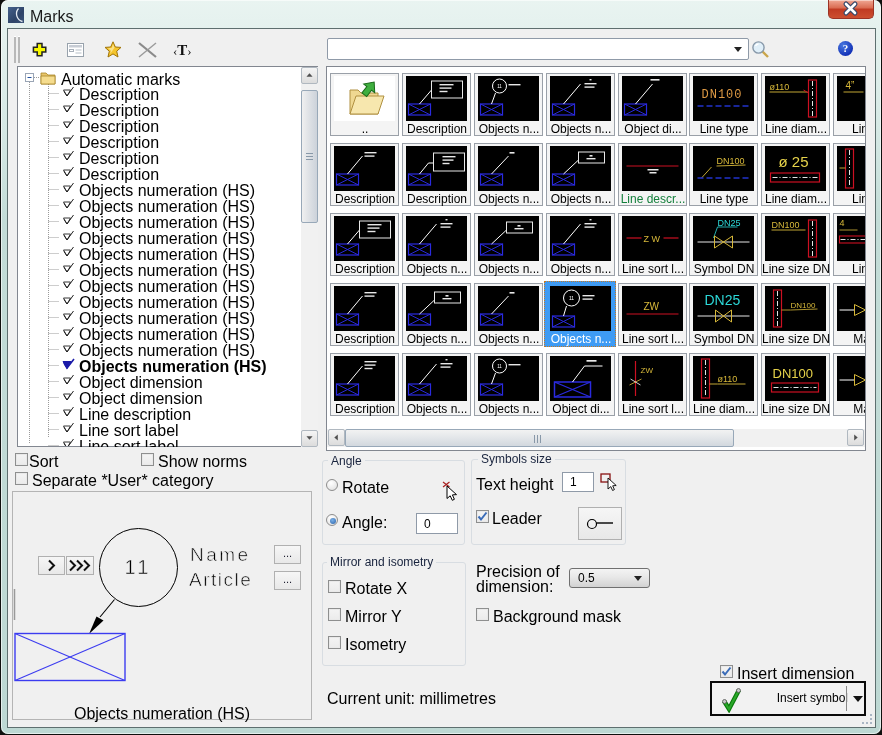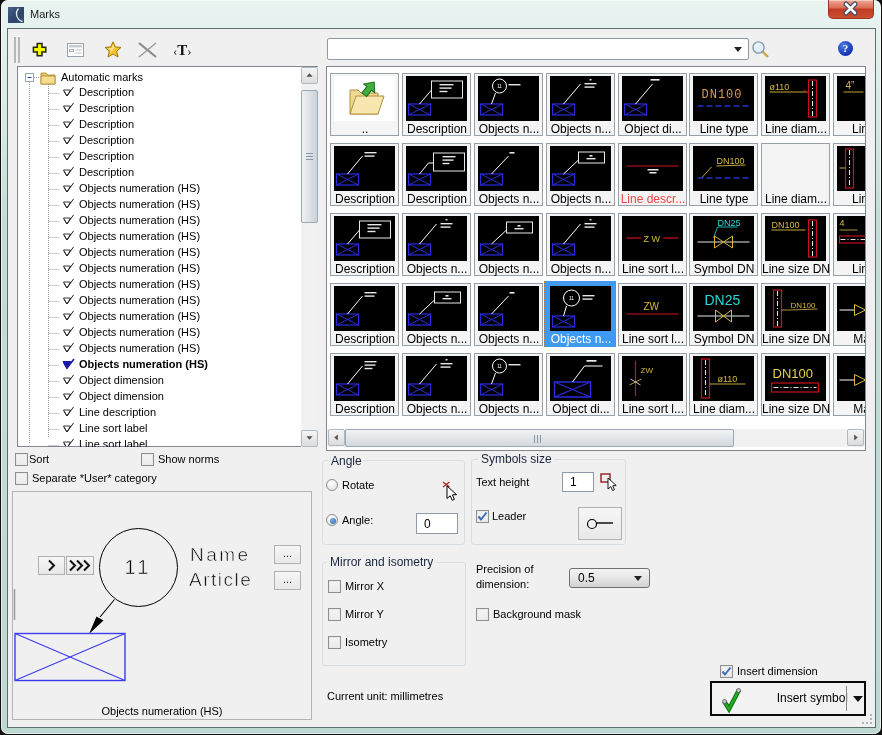--- a/index.html
+++ b/index.html
@@ -1,16 +1,16 @@
 <!DOCTYPE html>
 <html><head><meta charset="utf-8"><style>
 *{margin:0;padding:0;box-sizing:border-box}
 body{width:882px;height:735px;background:#10100e;font-family:"Liberation Sans",sans-serif;position:relative;overflow:hidden}
 .abs{position:absolute}
-.txt{font-size:11px;color:#000;white-space:nowrap}
+.txt{font-size:16px;color:#000;white-space:nowrap}
 .cb{position:absolute;width:13px;height:13px;background:linear-gradient(#f4f4f4,#ebebeb);border:1px solid #8e8f8f;box-shadow:inset 0 0 0 1px #e9e9e9}
 .gb{position:absolute;border:1px solid #d8dde2;border-radius:3px}
 .gbl{position:absolute;font-size:12px;color:#18233d;background:#f0f0f0;padding:0 3px;white-space:nowrap}
 .btn3{position:absolute;background:linear-gradient(#f6f6f6,#e8e8e8);border:1px solid #b0b0b0;}
 </style></head><body>
 <div class="abs" style="left:0;top:0;width:882px;height:735px;background:#10100e"></div>
 <div class="abs" style="left:1px;top:0px;width:880px;height:734px;border-radius:7px;background:linear-gradient(#e9f4f1,#d5e8e4 18%,#c3dcd7 30%,#bdd8d3);box-shadow:inset 0 0 0 1px rgba(255,255,255,.6)"></div>
 <div class="abs" style="left:7px;top:28px;width:869px;height:700px;background:#f0f0f0;border:1px solid #5e6f6f"></div>
 <div class="abs" style="left:8px;top:7px;width:16px;height:16px;background:linear-gradient(135deg,#46628c,#2e4468 60%,#3a5478);overflow:hidden"><svg width="16" height="16">
       <path d="M10.5,1.5 A8 8 0 0 0 14.5,14.5" fill="none" stroke="#e8eef5" stroke-width="1.3"></path>
@@ -329,30 +329,35 @@
         <rect x="39" y="9" width="3" height="1.6" fill="#e8e8e8"></rect>
         <rect x="36" y="12.0" width="9" height="1.4" fill="#e8e8e8"></rect>
       </svg></div>
 <div style="position:absolute;left:219px;top:125px;width:70px;text-align:center;font-size:12px;color:#000;white-space:nowrap;overflow:hidden">Objects n...</div>
 <div style="position:absolute;left:291px;top:76px;width:69px;height:63px;background:#f4f4f4;border:1px solid #9aa0a8"></div>
 <div style="position:absolute;left:295px;top:79px;width:61px;height:45px;background:#000"><svg width="61" height="45" viewBox="0 0 60 45">
         <line x1="4" y1="20" x2="56" y2="20" stroke="#cc1022" stroke-width="1.2"></line>
         <rect x="25" y="23" width="11" height="1.5" fill="#e8e8e8"></rect>
         <rect x="27" y="26" width="7" height="1.5" fill="#e8e8e8"></rect>
       </svg></div>
-<div style="position:absolute;left:291px;top:125px;width:70px;text-align:center;font-size:12px;color:#ef4444;white-space:nowrap;overflow:hidden">Line descr...</div>
+<div style="position:absolute;left:291px;top:125px;width:70px;text-align:center;font-size:12px;color:#15803d;white-space:nowrap;overflow:hidden">Line descr...</div>
 <div style="position:absolute;left:362px;top:76px;width:69px;height:63px;background:#f4f4f4;border:1px solid #9aa0a8"></div>
 <div style="position:absolute;left:366px;top:79px;width:61px;height:45px;background:#000"><svg width="61" height="45" viewBox="0 0 60 45">
         <text x="23" y="18" fill="#d8b93a" font-size="9" font-weight="normal" text-anchor="start" font-family="Liberation Sans,sans-serif">DN100</text>
         <line x1="23" y1="20" x2="52" y2="19" stroke="#d8b93a" stroke-width="0.9"></line>
         <line x1="8" y1="32" x2="18" y2="21" stroke="#d8b93a" stroke-width="0.9"></line>
         <line x1="4" y1="32" x2="56" y2="32" stroke="#2233cc" stroke-width="1.3" stroke-dasharray="6,3"></line>
       </svg></div>
 <div style="position:absolute;left:362px;top:125px;width:70px;text-align:center;font-size:12px;color:#000;white-space:nowrap;overflow:hidden">Line type</div>
 <div style="position:absolute;left:434px;top:76px;width:69px;height:63px;background:#f4f4f4;border:1px solid #9aa0a8"></div>
+<div style="position:absolute;left:438px;top:79px;width:61px;height:45px;background:#000"><svg width="61" height="45" viewBox="0 0 60 45">
+        <text x="13" y="21" fill="#e6d24a" font-size="15" font-weight="normal" text-anchor="start" font-family="Liberation Sans,sans-serif">ø 25</text>
+        <rect x="5" y="27" width="49" height="9" fill="none" stroke="#cc1022" stroke-width="1.2"></rect>
+        <line x1="7" y1="31.5" x2="52" y2="31.5" stroke="#fff" stroke-width="0.9" stroke-dasharray="5,2,1,2"></line>
+      </svg></div>
 <div style="position:absolute;left:434px;top:125px;width:70px;text-align:center;font-size:12px;color:#000;white-space:nowrap;overflow:hidden">Line diam...</div>
 <div style="position:absolute;left:506px;top:76px;width:69px;height:63px;background:#f4f4f4;border:1px solid #9aa0a8"></div>
 <div style="position:absolute;left:510px;top:79px;width:61px;height:45px;background:#000"><svg width="61" height="45" viewBox="0 0 60 45">
         <rect x="8" y="3" width="8" height="39" fill="none" stroke="#cc1022" stroke-width="1.2"></rect>
         <line x1="12" y1="4" x2="12" y2="41" stroke="#fff" stroke-width="0.9" stroke-dasharray="5,2,1,2"></line>
         <line x1="2" y1="22" x2="8" y2="22" stroke="#d8b93a" stroke-width="0.9"></line>
       </svg></div>
 <div style="position:absolute;left:506px;top:125px;width:70px;text-align:center;font-size:12px;color:#000;white-space:nowrap;overflow:hidden">Line s</div>
 <div style="position:absolute;left:3px;top:146px;width:69px;height:63px;background:#f4f4f4;border:1px solid #9aa0a8"></div>
 <div style="position:absolute;left:7px;top:149px;width:61px;height:45px;background:#000"><svg width="61" height="45" viewBox="0 0 60 45">
@@ -628,21 +633,21 @@
   </div>
 <div class="abs txt" style="left:342px;top:514px">Angle:</div>
 <div class="abs" style="left:416px;top:513px;width:42px;height:21px;background:#fff;border:1px solid #8f9aa8;font-size:12px;padding:3px 0 0 7px">0</div>
 <svg class="abs" style="left:442px;top:481px" width="18" height="20" viewBox="0 0 18 20">
     <path d="M1,1 L7.5,6 M7.5,1 L1,6" stroke="#a82020" stroke-width="1.2"></path>
     <path d="M5,5 L5,17.5 L8.2,14.8 L10.3,19.3 L12.4,18.3 L10.4,13.9 L14.5,13.6 Z" fill="#fff" stroke="#000" stroke-width="1"></path>
   </svg>
 <div class="gb" style="left:322px;top:562px;width:144px;height:104px"></div>
 <div class="gbl" style="left:327px;top:555px">Mirror and isometry</div>
 <div class="cb" style="left:328px;top:580px"></div>
-<div class="abs txt" style="left:345px;top:580px">Mirror X</div>
+<div class="abs txt" style="left:345px;top:580px">Rotate X</div>
 <div class="cb" style="left:328px;top:608px"></div>
 <div class="abs txt" style="left:345px;top:608px">Mirror Y</div>
 <div class="cb" style="left:328px;top:636px"></div>
 <div class="abs txt" style="left:345px;top:636px">Isometry</div>
 <div class="gb" style="left:471px;top:459px;width:155px;height:86px"></div>
 <div class="gbl" style="left:478px;top:452px">Symbols size</div>
 <div class="abs txt" style="left:476px;top:476px">Text height</div>
 <div class="abs" style="left:562px;top:472px;width:32px;height:20px;background:#fff;border:1px solid #8f9aa8;font-size:12px;padding:2px 0 0 7px">1</div>
 <svg class="abs" style="left:600px;top:472px" width="18" height="19" viewBox="0 0 18 19">
     <rect x="1" y="2" width="9" height="8" fill="none" stroke="#881010" stroke-width="1.3"></rect>

